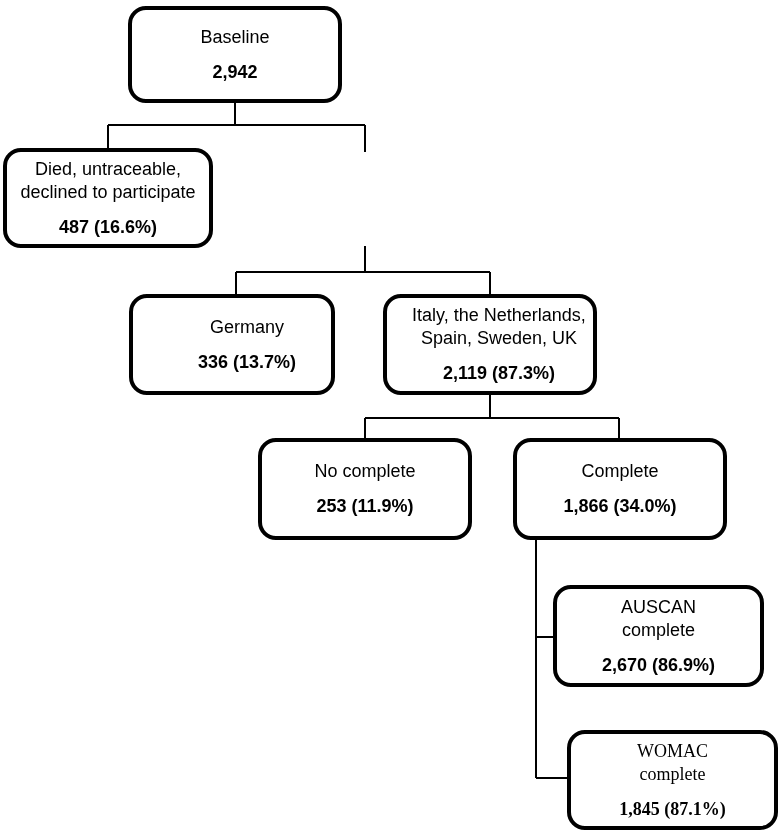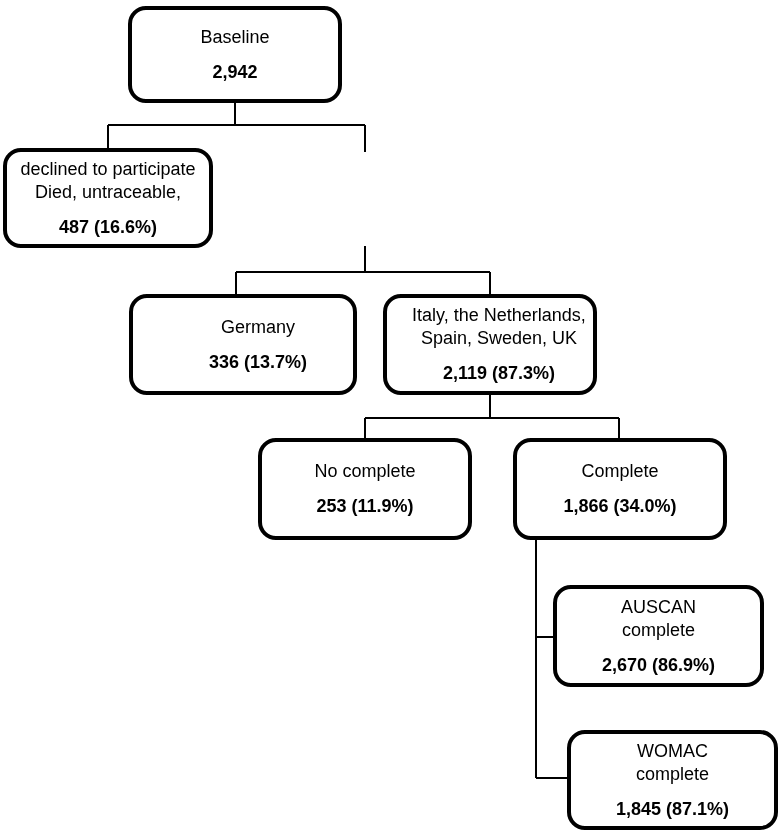--- a/index.html
+++ b/index.html
@@ -46,26 +46,26 @@
     display: block;
     font-size: 18px;
     line-height: 23px;
     font-weight: 700;
     margin-top: 12px;
   }
   
   #n-baseline  { left:128px; top:  6px; width:214px; height: 97px; }
   #n-excluded  { left:  3px; top:148px; width:210px; height:100px; }
   #n-followup  { left:258px; top:148px; width:214px; height:100px; }
-  #n-germany   { left:129px; top:294px; width:228px; height:101px;padding-left:36px; }
+  #n-germany   { left:129px; top:294px; width:206px; height:101px;padding-left:36px; }
   #n-italy     { left:383px; top:294px; width:214px; height:101px;padding-left:24px; }
   #n-nocomp    { left:258px; top:438px; width:214px; height:102px; }
   #n-complete  { left:513px; top:438px; width:214px; height:102px; }
   #n-auscan    { left:553px; top:585px; width:211px; height:102px; }
-  #n-womac     { left:567px; top:730px; width:211px; height:100px; }
+  #n-womac     { left:567px; top:730px; width:211px; height:100px;font-family:Liberation Serif, serif; }
 </style>
 </head>
 <body>
 
 <div class="canvas">
 
   <svg class="connectors" width="782" height="835" viewBox="0 0 782 835">
 
     <path d="M235,101 L235,125 M108,125 L365,125 M108,125 L108,152 M365,125 L365,152" stroke="#000000" stroke-width="2" fill="none"></path>
 
@@ -75,22 +75,22 @@
 
     <path d="M536,538 L536,778 M536,637 L569,637 M536,778 L569,778" stroke="#000000" stroke-width="2" fill="none"></path>
   </svg>
 
   <div class="node" id="n-baseline">
     <span class="line">Baseline</span>
     <span class="value">2,942</span>
   </div>
 
   <div class="node" id="n-excluded">
+    <span class="line">Died, untraceable,</span>
     <span class="line">declined to participate</span>
-    <span class="line">Died, untraceable,</span>
     <span class="value">487 (16.6%)</span>
   </div>
 
 
   <div class="node" id="n-germany">
     <span class="line">Germany</span>
     <span class="value">336 (13.7%)</span>
   </div>
 
   <div class="node" id="n-italy">

